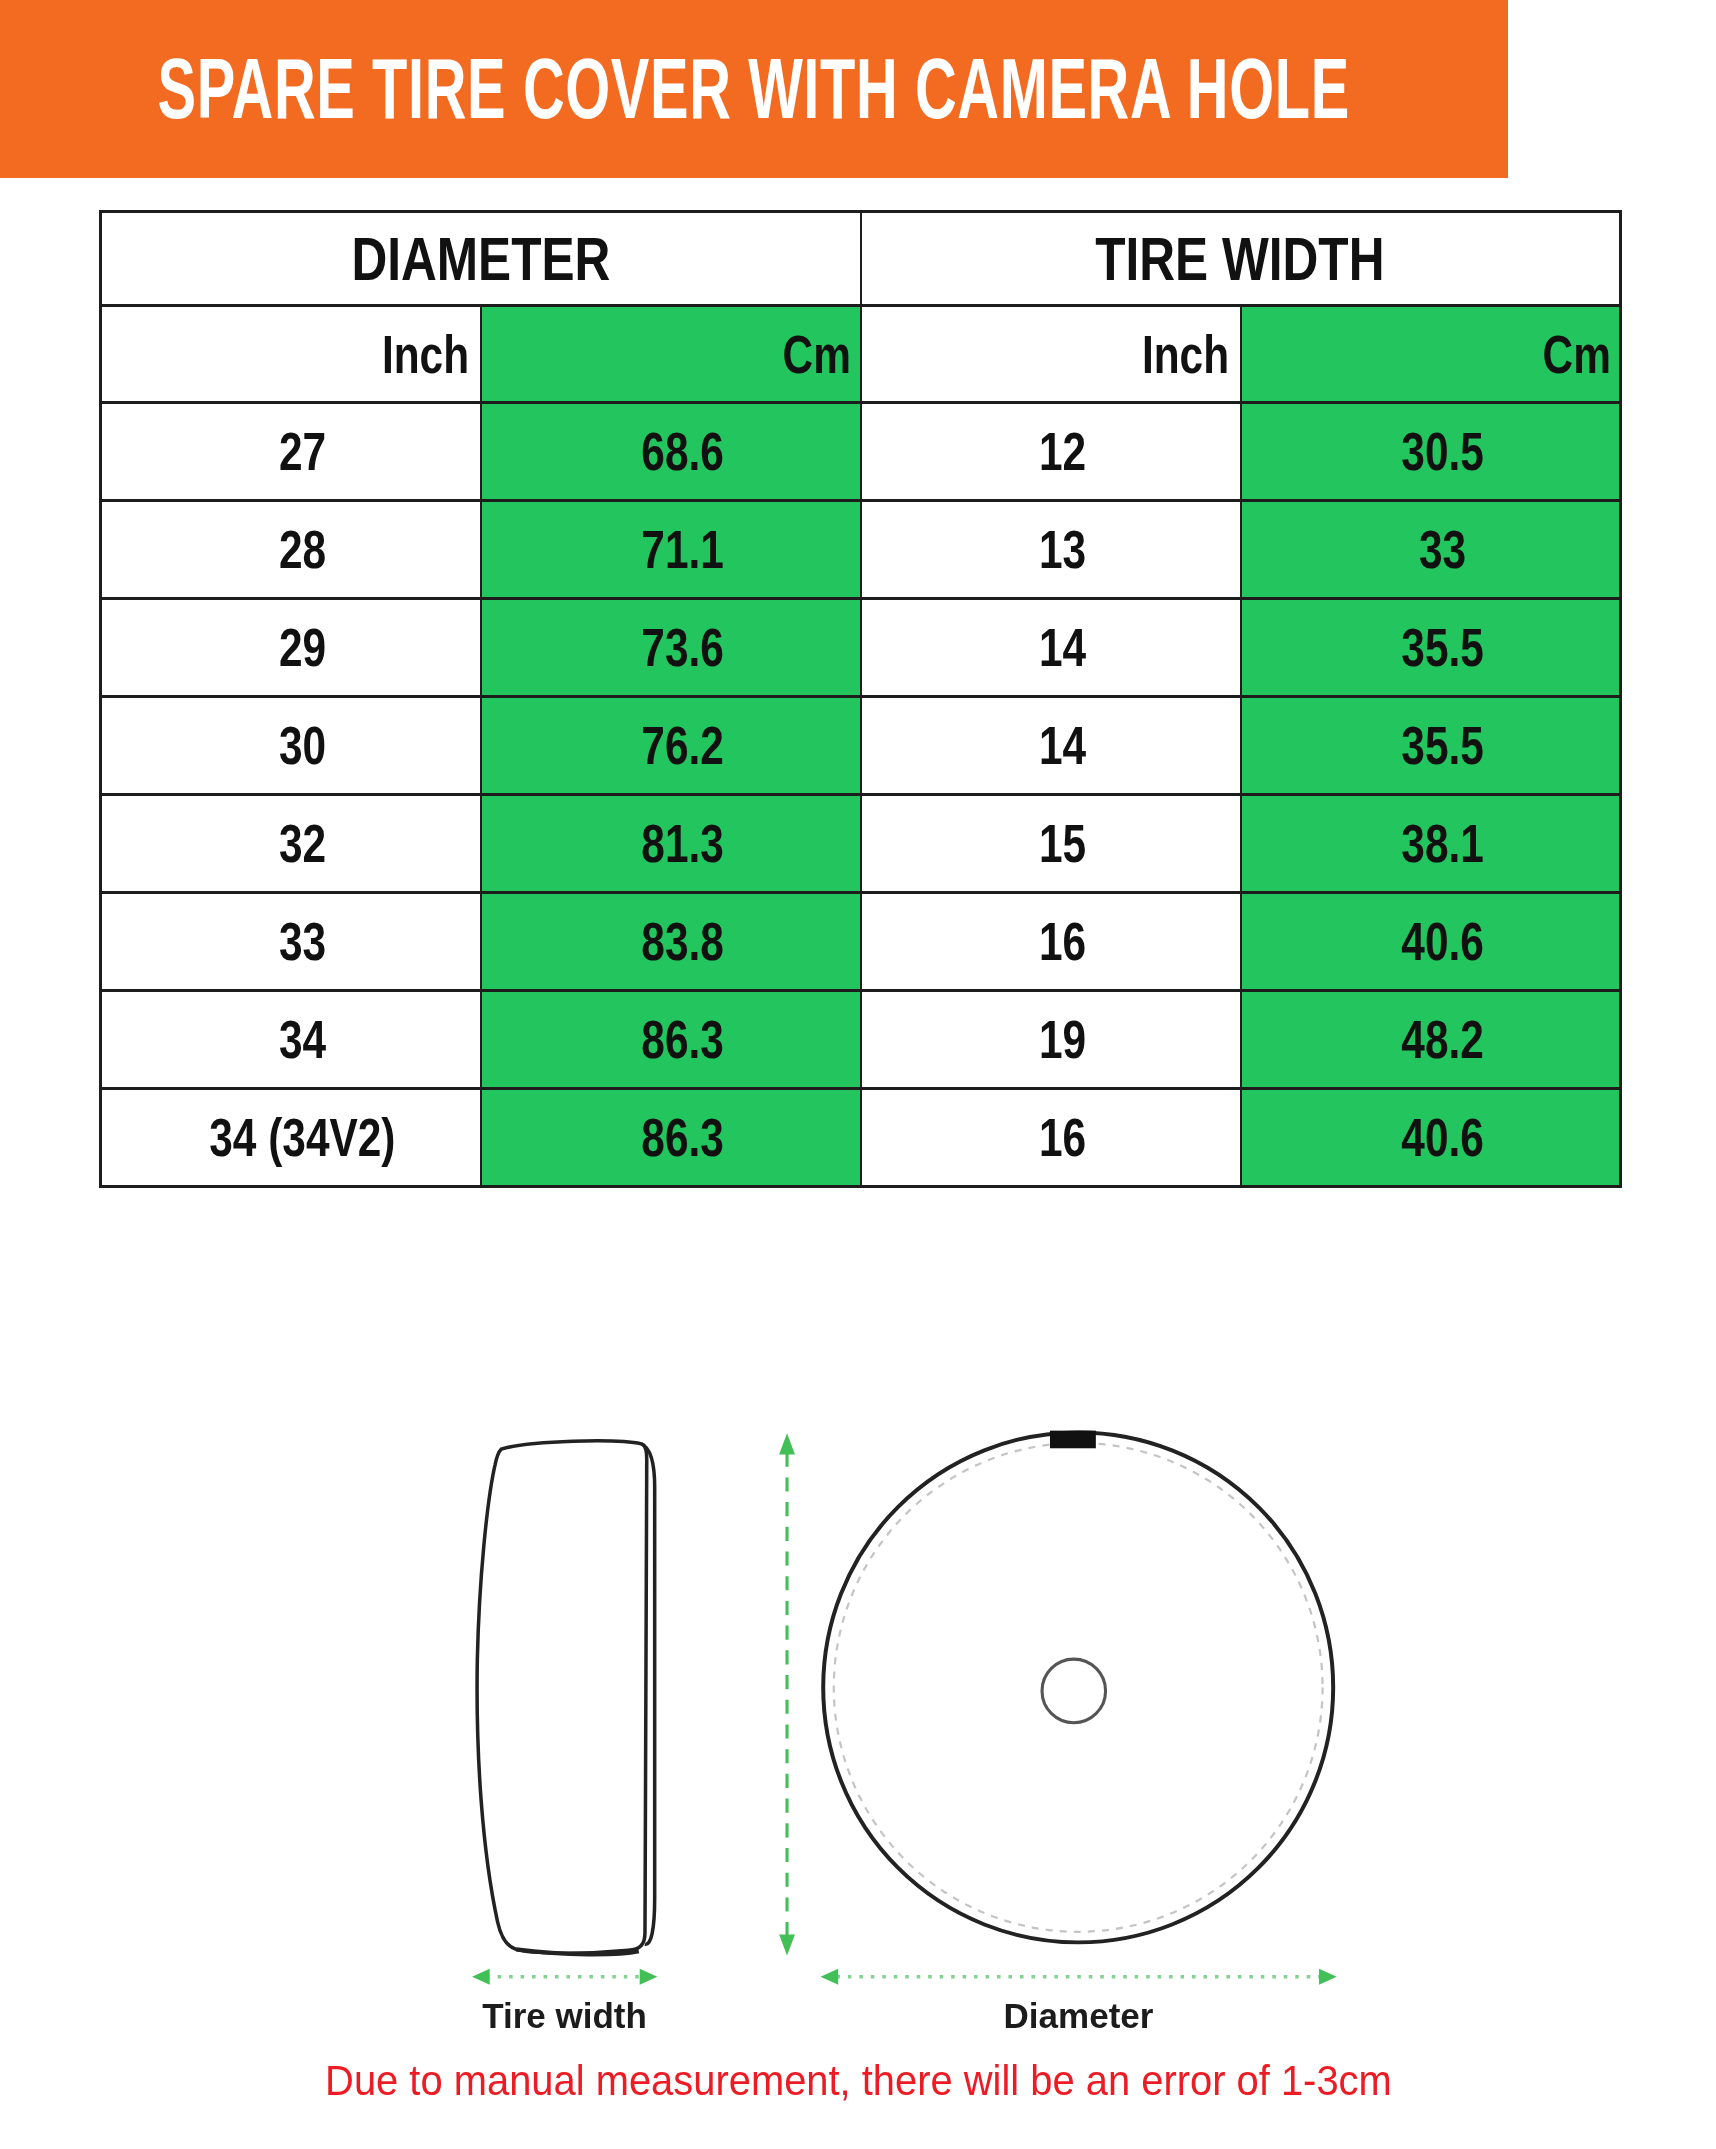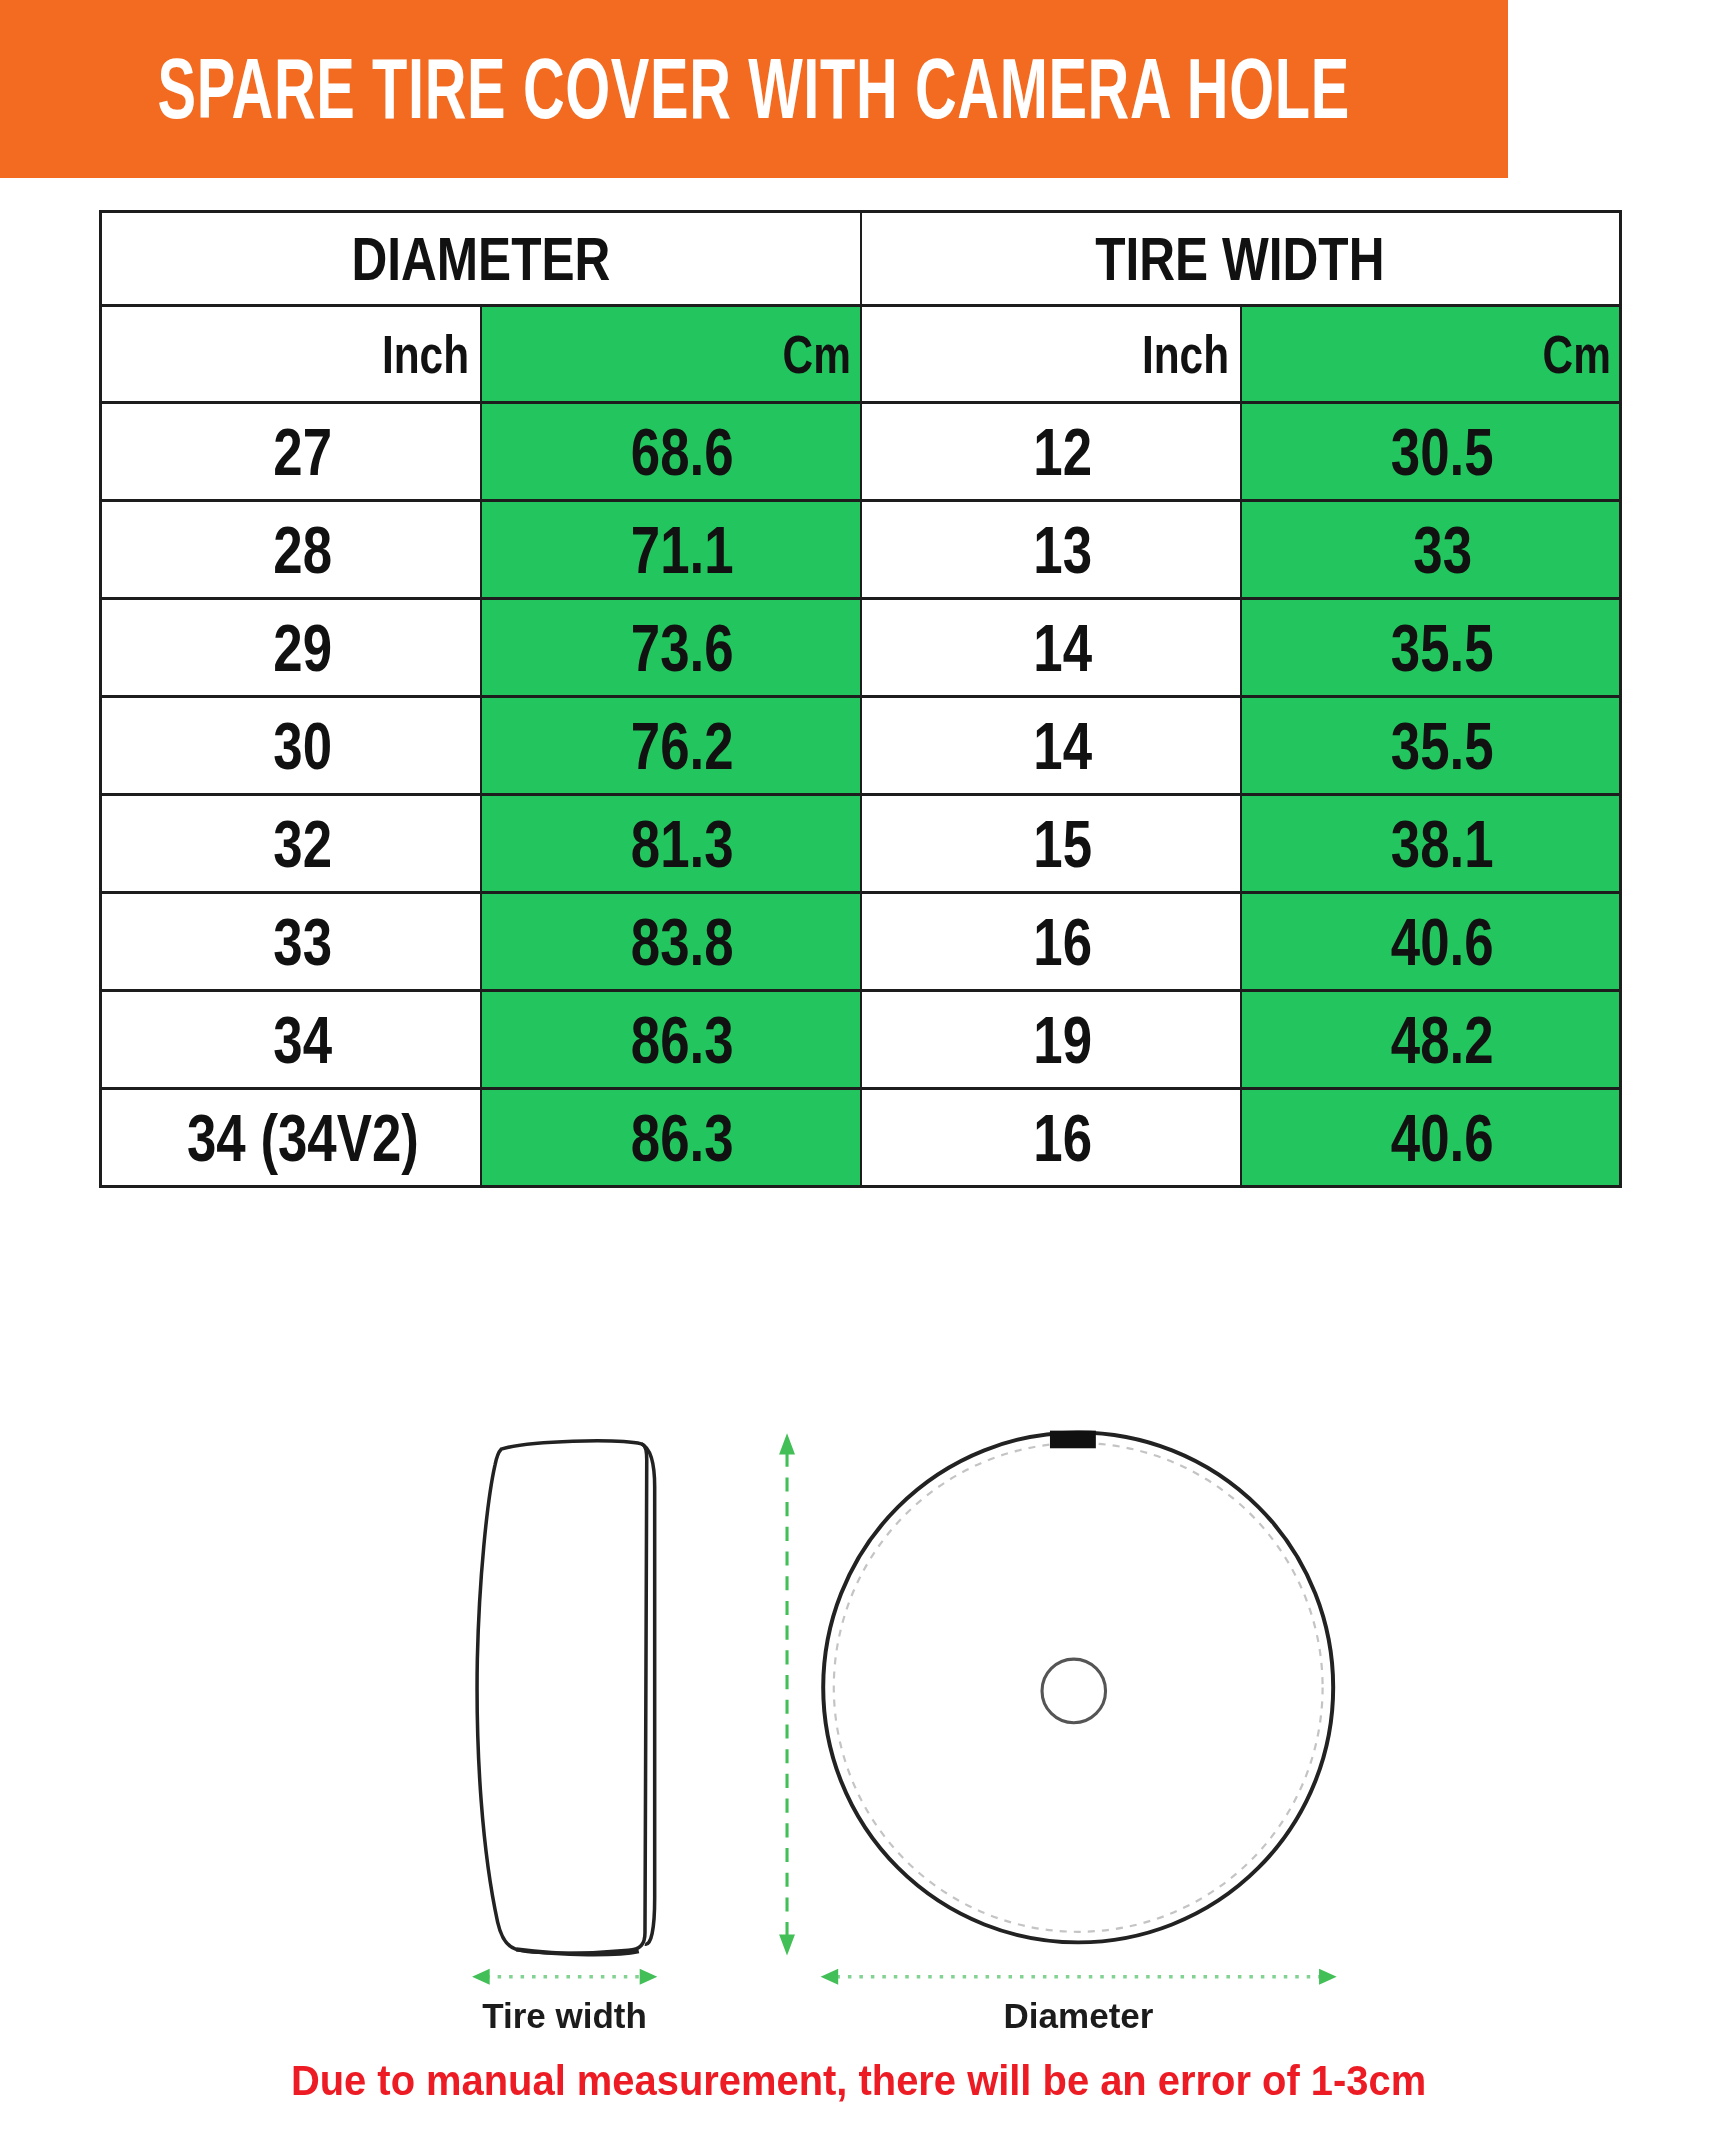--- a/index.html
+++ b/index.html
@@ -17,36 +17,36 @@
   table.size-table { position:absolute; top:210px; left:99px; width:1523px;
                      border-collapse:collapse; table-layout:fixed;
                      border:3.5px solid #1d1d1d; }
   .size-table th, .size-table td { border:2.6px solid #1d1d1d; border-top-width:3.5px; border-bottom-width:3.5px;
                                    text-align:center; vertical-align:middle; padding:0; color:#111111; }
   .size-table tr.gh-row { height:94px; }
   .size-table tr.sh-row { height:97px; }
   .size-table tbody tr { height:98px; }
   .gh-row th { font-size:62px; background:#ffffff; }
   .sh-row th { font-size:53px;text-align:right; }
-  .size-table tbody td { font-size:66px; font-weight:bold;padding-left:24px; }
+  .size-table tbody td { font-size:53px; font-weight:bold;padding-left:24px; }
   .cond { display:inline-block; transform:scaleX(0.8); transform-origin:center;
           white-space:nowrap; font-weight:bold; }
   .gray { background:#22c55e; }
   .white { background:#ffffff; }
 
   
   svg.diagram { position:absolute; top:1412px; left:0; }
   .dim-label { position:absolute; width:353px; text-align:center;
                font-weight:bold; font-size:35px; color:#1c1c1c; }
   .label-tire-width { left:388px; top:1996px; }
   .label-diameter  { left:902px; top:1996px; }
 
   
   .note { position:absolute; top:2057px; left:0; width:1717px; text-align:center;
-          font-weight:bold; font-size:42px; }
+          font-weight:normal; font-size:42px; }
   .note span { display:inline-block; transform:scaleX(0.95); white-space:nowrap; }
 </style>
 </head>
 <body>
 
 <div class="page">
 
   <div class="banner" style="background: rgb(242, 107, 33);">
     <span class="banner-title" style="color: rgb(255, 255, 255);">SPARE TIRE COVER WITH CAMERA HOLE</span>
   </div>

